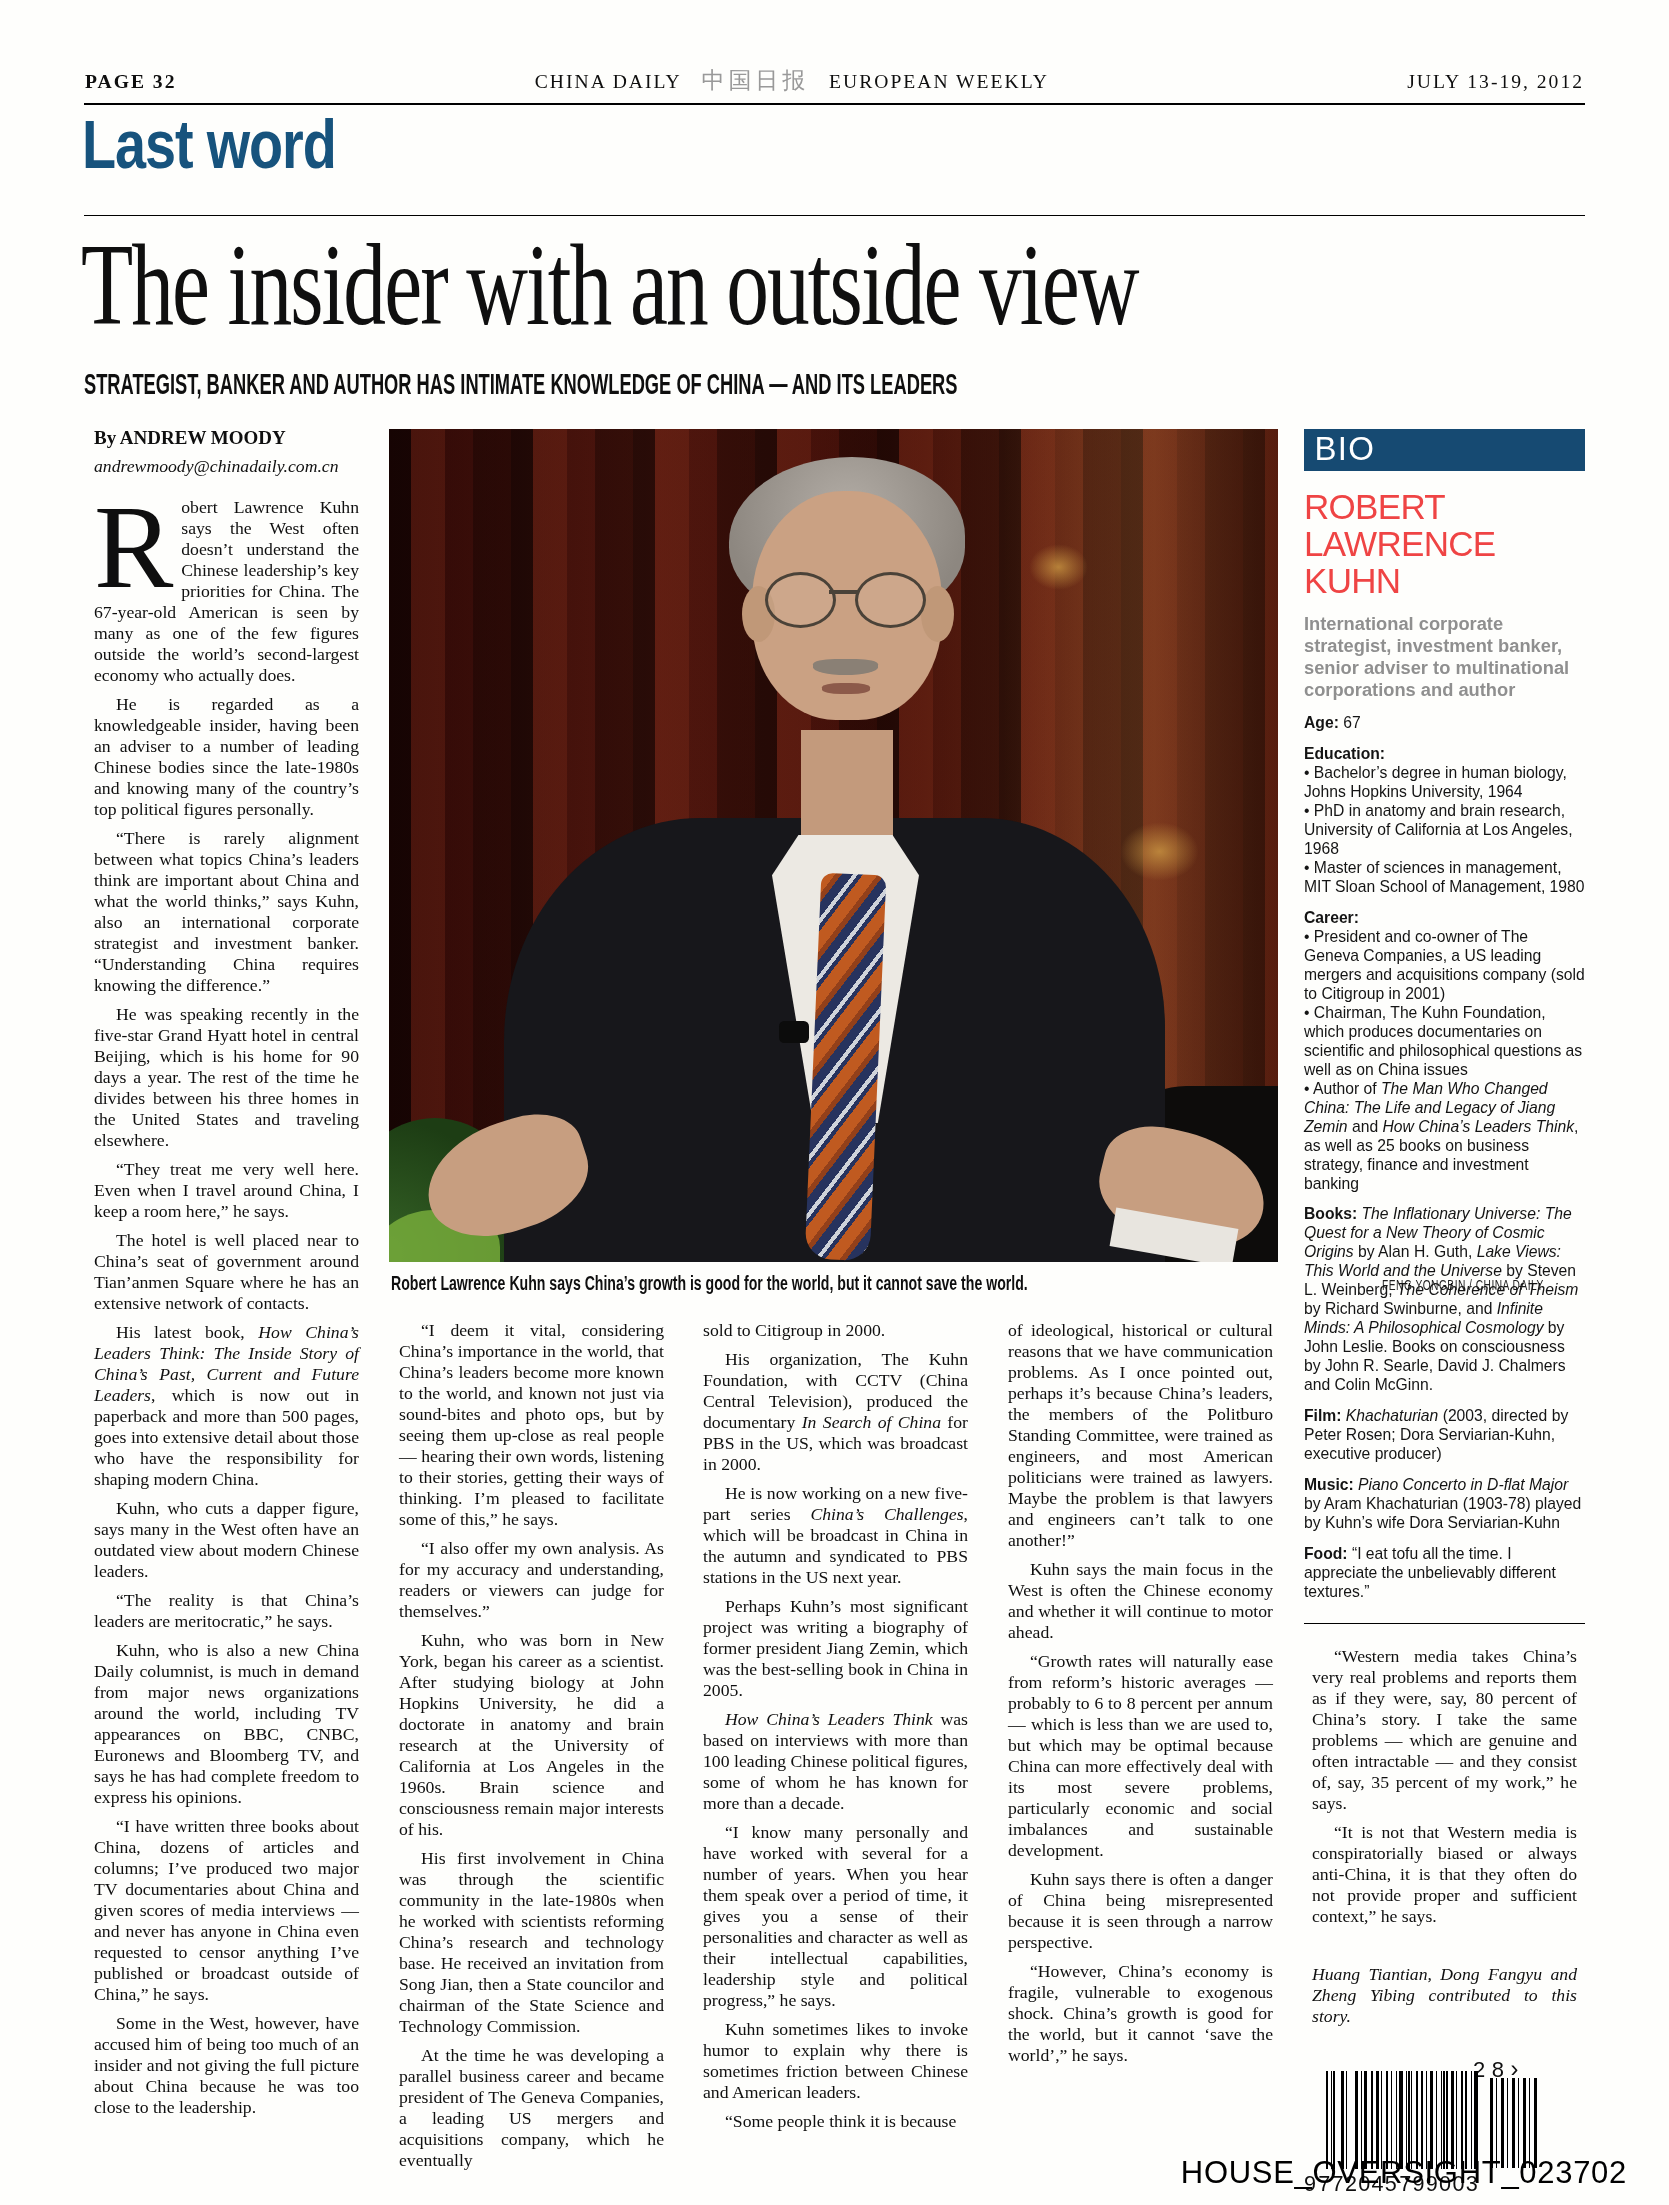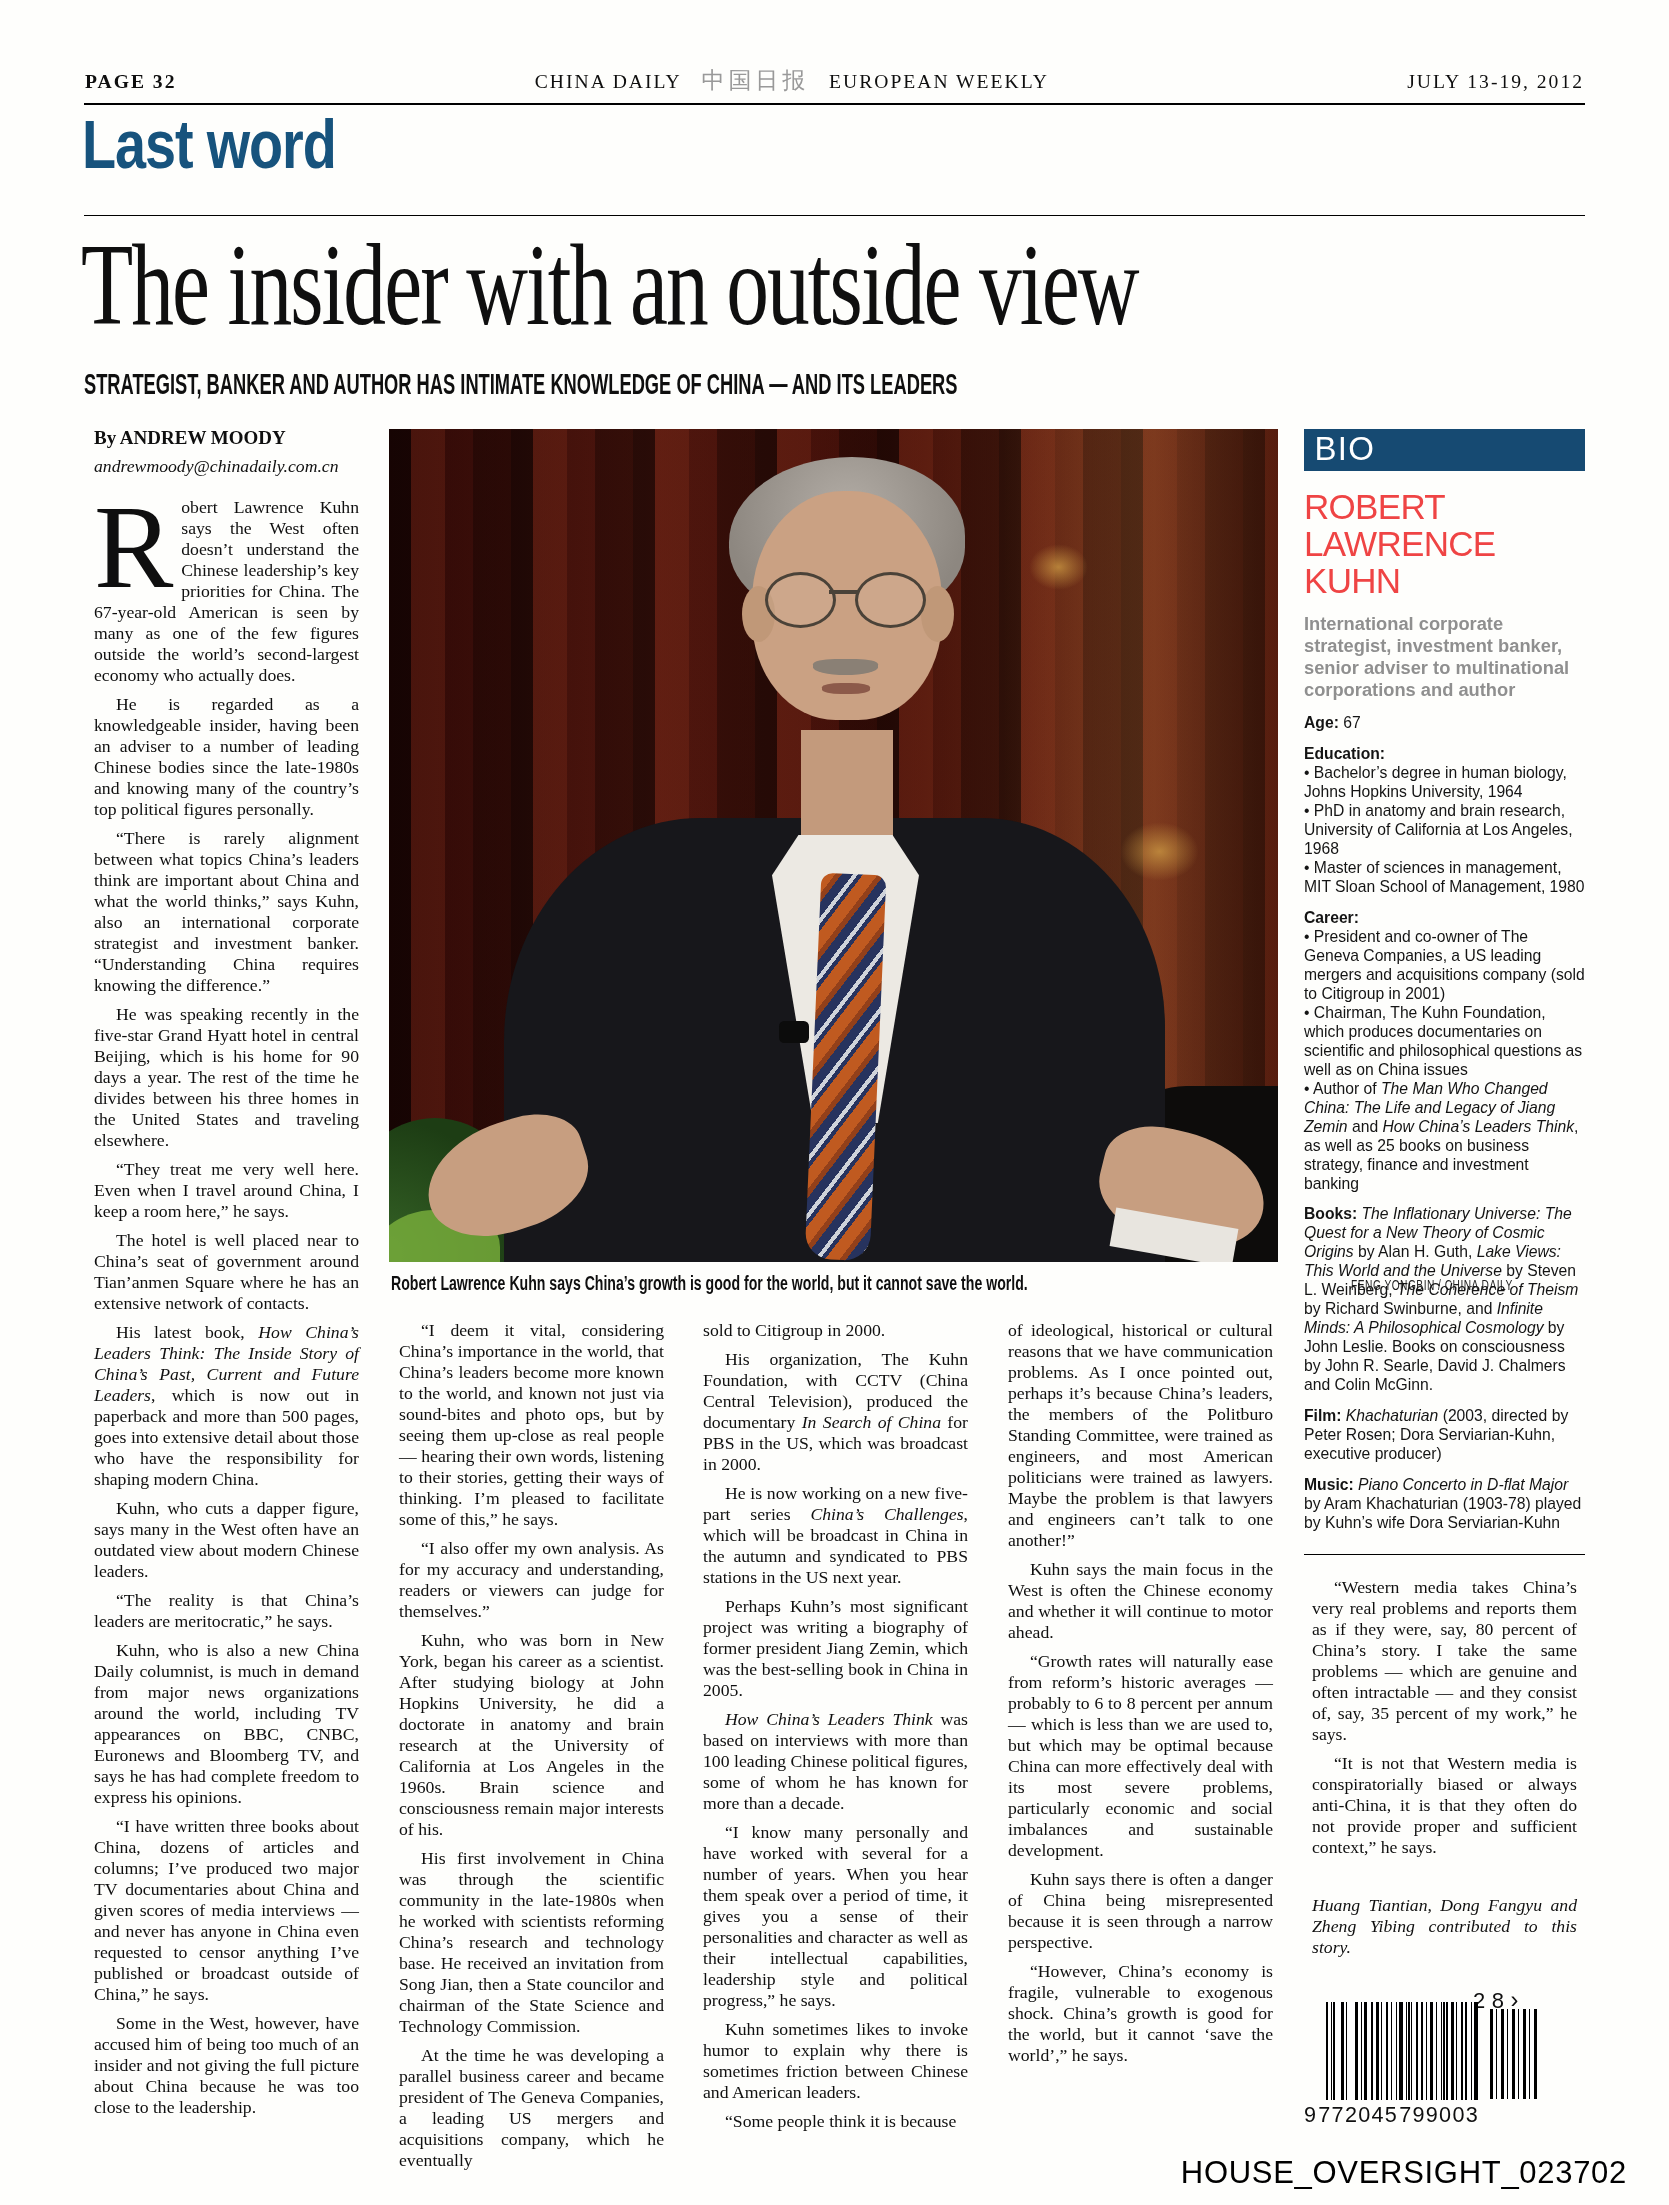--- a/index.html
+++ b/index.html
@@ -84,21 +84,21 @@
   .mouth{left:433px;top:254px;width:48px;height:10.5px;background:#8c5a4a;border-radius:40%;}
   .hand{left:36px;top:694px;width:164px;height:108px;background:#c79e80;
         border-radius:60% 40% 50% 50%;transform:rotate(-18deg);}
   .hand2{left:710px;top:704px;width:167px;height:111px;background:#c79e80;
         border-radius:40% 60% 50% 50%;transform:rotate(14deg);}
   .cuff{left:723px;top:789px;width:124px;height:39px;background:#e8e5df;transform:rotate(10deg);}
   .mic{left:390px;top:592px;width:30px;height:22px;background:#0c0c0c;border-radius:5.2px;}
   .chair{right:-26px;bottom:-19.6px;width:196px;height:196px;background:#0d0c0b;border-radius:40% 0 0 0;}
 
   .caption-row{position:absolute;left:391px;top:1272px;width:888px;display:flex;
-               justify-content:space-between;align-items:baseline;font-family:"Liberation Sans",sans-serif;}
+               justify-content:space-between;align-items:baseline;font-family:"Liberation Sans",sans-serif;gap:31px;}
   .caption{font-weight:700;font-size:19.6px;letter-spacing:0;transform:scaleX(.72);
            transform-origin:left top;white-space:nowrap;}
   .credit{font-size:15px;letter-spacing:0.7px;color:#1c1c1c;transform:scaleX(.68);
           transform-origin:right top;white-space:nowrap;}
 
   
   .bio{position:absolute;left:1304px;top:429px;width:281px;font-family:"Liberation Sans",sans-serif;}
   .bio-bar{background:var(--bio-bar,#164a72);color:#fff;font-size:33px;line-height:38px;
            padding:1.3px 0 2.6px 10.5px;font-weight:400;letter-spacing:1.3px;}
   .bio-name{margin:17px 0 0;font-weight:400;font-size:35px;line-height:37px;letter-spacing:-0.7px;color:#ef4444;}
@@ -242,20 +242,21 @@
         <p class="bio-bullet"><span>• </span><span>Bachelor’s degree in human biology, Johns Hopkins University, 1964</span></p>
         <p class="bio-bullet"><span>• </span><span>PhD in anatomy and brain research, University of California at Los Angeles, 1968</span></p>
         <p class="bio-bullet"><span>• </span><span>Master of sciences in management, MIT Sloan School of Management, 1980</span></p>
         <p class="bio-item"><strong>Career:</strong></p>
         <p class="bio-bullet"><span>• </span><span>President and co-owner of The Geneva Companies, a US leading mergers and acquisitions company (sold to Citigroup in 2001)</span></p>
         <p class="bio-bullet"><span>• </span><span>Chairman, The Kuhn Foundation, which produces documentaries on scientific and philosophical questions as well as on China issues</span></p>
         <p class="bio-bullet"><span>• </span><span>Author of </span><em>The Man Who Changed China: The Life and Legacy of Jiang Zemin</em><span> and </span><em>How China’s Leaders Think</em><span>, as well as 25 books on business strategy, finance and investment banking</span></p>
         <p class="bio-item"><strong>Books:</strong><span> </span><em>The Inflationary Universe: The Quest for a New Theory of Cosmic Origins</em><span> by Alan H. Guth, </span><em>Lake Views: This World and the Universe</em><span> by Steven L. Weinberg, </span><em>The Coherence of Theism</em><span> by Richard Swinburne, and </span><em>Infinite Minds: A Philosophical Cosmology</em><span> by John Leslie. Books on consciousness by John R. Searle, David J. Chalmers and Colin McGinn.</span></p>
         <p class="bio-item"><strong>Film:</strong><span> </span><em>Khachaturian</em><span> (2003, directed by Peter Rosen; Dora Serviarian-Kuhn, executive producer)</span></p>
         <p class="bio-item"><strong>Music:</strong><span> </span><em>Piano Concerto in D-flat Major</em><span> by Aram Khachaturian (1903-78) played by Kuhn’s wife Dora Serviarian-Kuhn</span></p>
+        <p class="bio-item"><strong>Food:</strong><span> “I eat tofu all the time. I appreciate the unbelievably different textures.”</span></p>
       </div>
     <div class="bio-endrule"></div>
     <div class="bio-cont">
         <p><span>“Western media takes China’s very real problems and reports them as if they were, say, 80 percent of China’s story. I take the same problems — which are genuine and often intractable — and they consist of, say, 35 percent of my work,” he says.</span></p>
         <p><span>“It is not that Western media is conspiratorially biased or always anti-China, it is that they often do not provide proper and sufficient context,” he says.</span></p>
         <p class="noindent gap"><em>Huang Tiantian, Dong Fangyu and Zheng Yibing contributed to this story.</em></p>
       </div>
 
     <div class="barcode">
       <div class="bc-addon-label">

